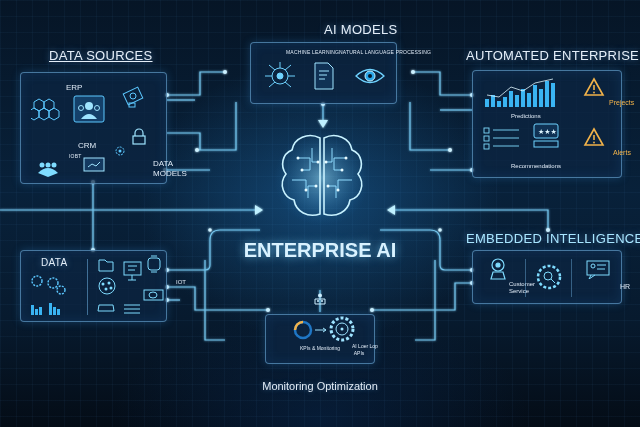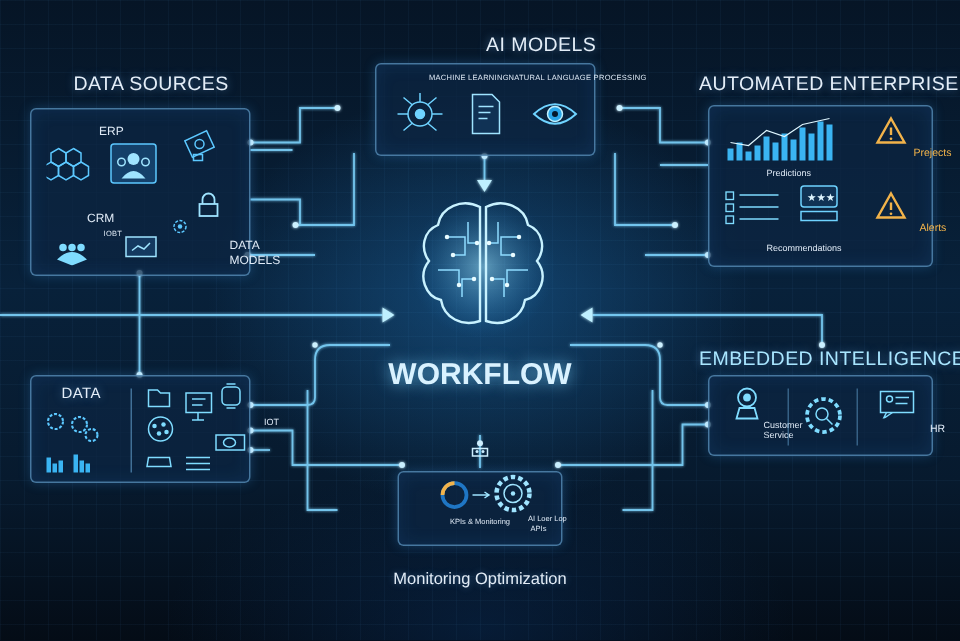--- a/index.html
+++ b/index.html
@@ -164,21 +164,21 @@
     <circle cx="46" cy="34" r="1.5"></circle>
       <circle cx="70" cy="42" r="1.5"></circle>
       <circle cx="66" cy="62" r="1.5"></circle>
     <circle cx="56" cy="58" r="1.5"></circle>
       <circle cx="54" cy="34" r="1.5"></circle>
       <circle cx="26" cy="30" r="1.5"></circle>
     <circle cx="74" cy="30" r="1.5"></circle>
   </g>
 </svg>
 
-<div class="heading" style="left:49px;top:48px;">DATA SOURCES</div>
+<div class="heading" style="left:49px;top:48px;text-decoration:underline;">DATA SOURCES</div>
 <div class="panel" style="left:20px;top:72px;width:147px;height:112px;">
   <div class="lbl" style="left:17px;top:10px;font-size:8px;">ERP</div>
   <svg class="icon" style="left:10px;top:24px" width="30" height="26">
     <g fill="none" stroke="#5cc8ff" stroke-width="1">
       <polygon points="8,2 13,5 13,11 8,14 3,11 3,5"></polygon>
         <polygon points="18,2 23,5 23,11 18,14 13,11 13,5"></polygon>
       <polygon points="13,11 18,14 18,20 13,23 8,20 8,14"></polygon>
         <polygon points="23,11 28,14 28,20 23,23 18,20 18,14"></polygon>
       <polygon points="3,11 8,14 8,20 3,23 -2,20 -2,14"></polygon>
     </g>
@@ -200,21 +200,21 @@
   <svg class="icon" style="left:110px;top:55px" width="16" height="18">
     <g fill="none" stroke="#9fe4ff" stroke-width="1.2">
         <path d="M4 8 V5 a4 4 0 0 1 8 0 V8"></path>
         <rect x="2" y="8" width="12" height="8"></rect>
       </g>
   </svg>
   <svg class="icon" style="left:93px;top:72px" width="12" height="12">
     <circle cx="6" cy="6" r="4" fill="none" stroke="#5cc8ff" stroke-dasharray="2 1"></circle>
       <circle cx="6" cy="6" r="1.5" fill="#5cc8ff"></circle>
   </svg>
-  <div class="lbl" style="left:9px;top:68px;">CRM</div>
+  <div class="lbl" style="left:29px;top:68px;">CRM</div>
   <div class="lbl small" style="left:20px;top:80px;">IOBT</div>
   <svg class="icon" style="left:16px;top:88px" width="22" height="16">
     <g fill="#7fdcff">
         <circle cx="5" cy="4" r="2.5"></circle>
         <circle cx="11" cy="4" r="2.5"></circle>
         <circle cx="17" cy="4" r="2.5"></circle>
         <path d="M1 12 Q11 2 21 12 L11 16 Z"></path>
       </g>
   </svg>
   <svg class="icon" style="left:62px;top:84px" width="22" height="16">
@@ -373,21 +373,21 @@
   <svg class="icon" style="left:112px;top:8px" width="26" height="20">
     <rect x="2" y="2" width="22" height="14" fill="none" stroke="#7fdcff"></rect>
       <circle cx="8" cy="7" r="2" fill="none" stroke="#7fdcff"></circle>
       <path d="M12 6 H21 M12 10 H20" stroke="#7fdcff"></path>
       <path d="M6 16 L4 20 L10 16" stroke="#7fdcff" fill="none"></path>
   </svg>
   <div class="lbl" style="left:119px;top:32px;font-size:7px;">HR</div>
 </div>
 
 <div class="main-title">
-  <div>WORKFLOW</div>
+  <div>ENTERPRISE AI</div>
 </div>
 <svg class="icon" style="left:313px;top:293px" width="14" height="12">
   <g fill="#cdeeff">
       <circle cx="7" cy="2.5" r="2"></circle>
       <path d="M2 6 H12 V11 H2 Z" fill="none" stroke="#cdeeff"></path>
       <circle cx="5" cy="8" r="1"></circle>
       <circle cx="9" cy="8" r="1"></circle>
     </g>
 </svg>
 

